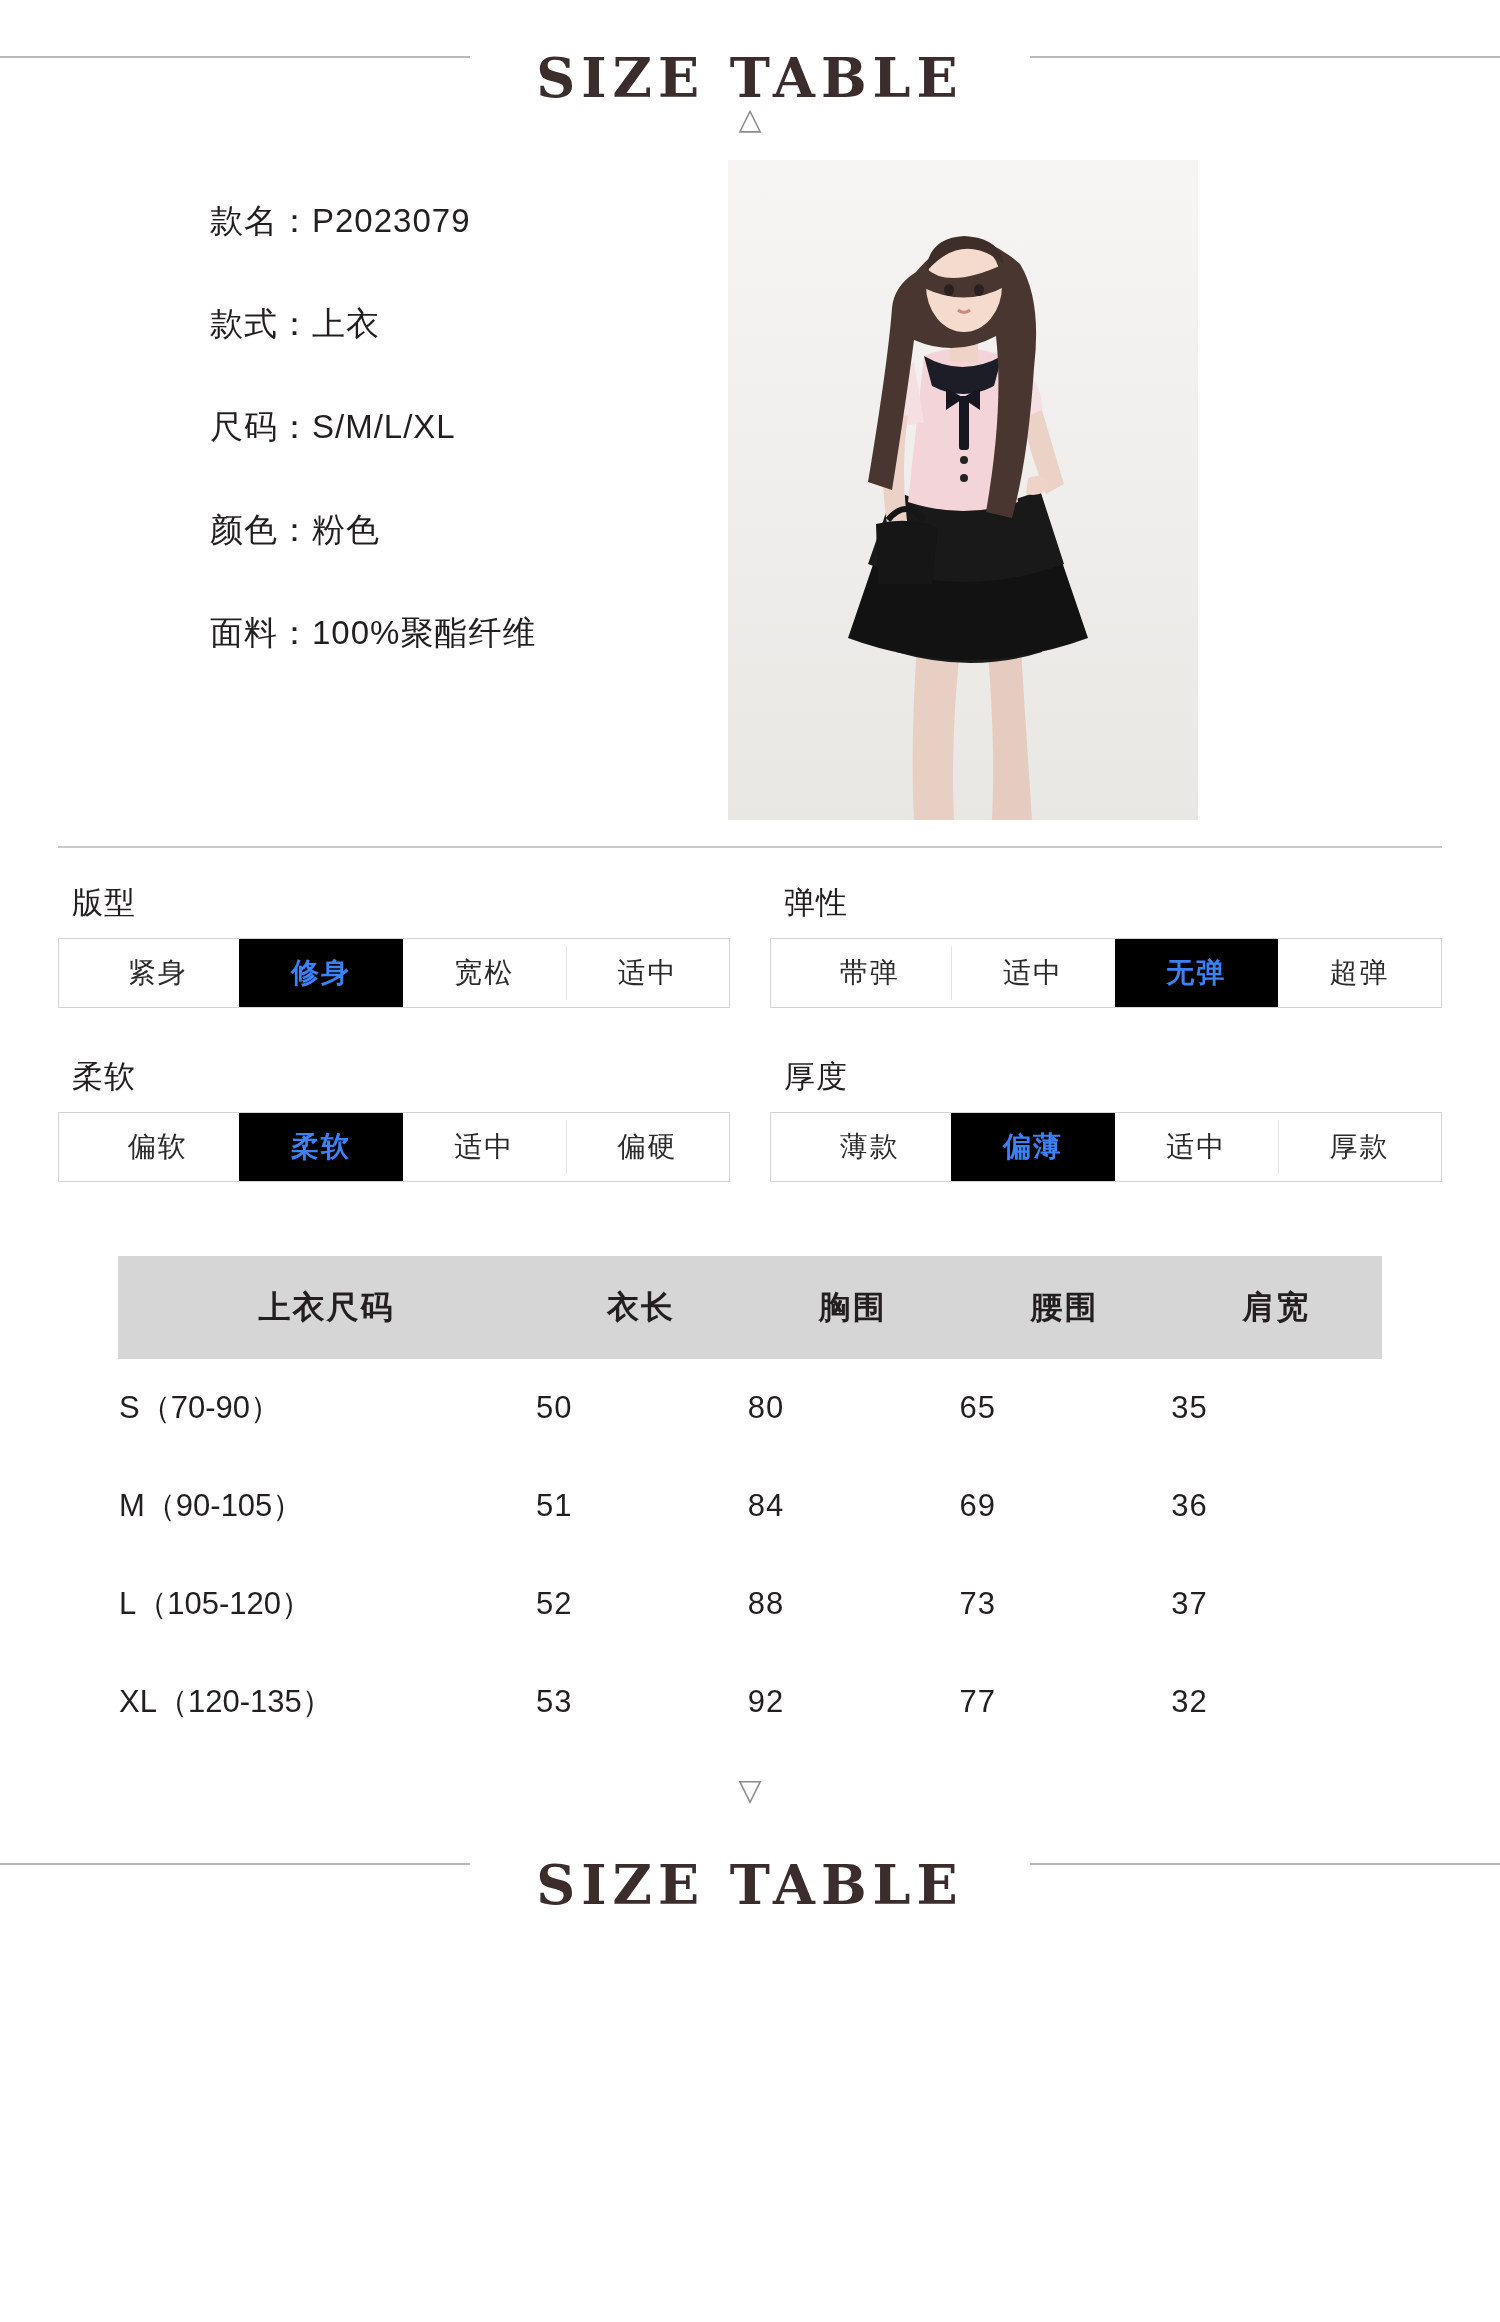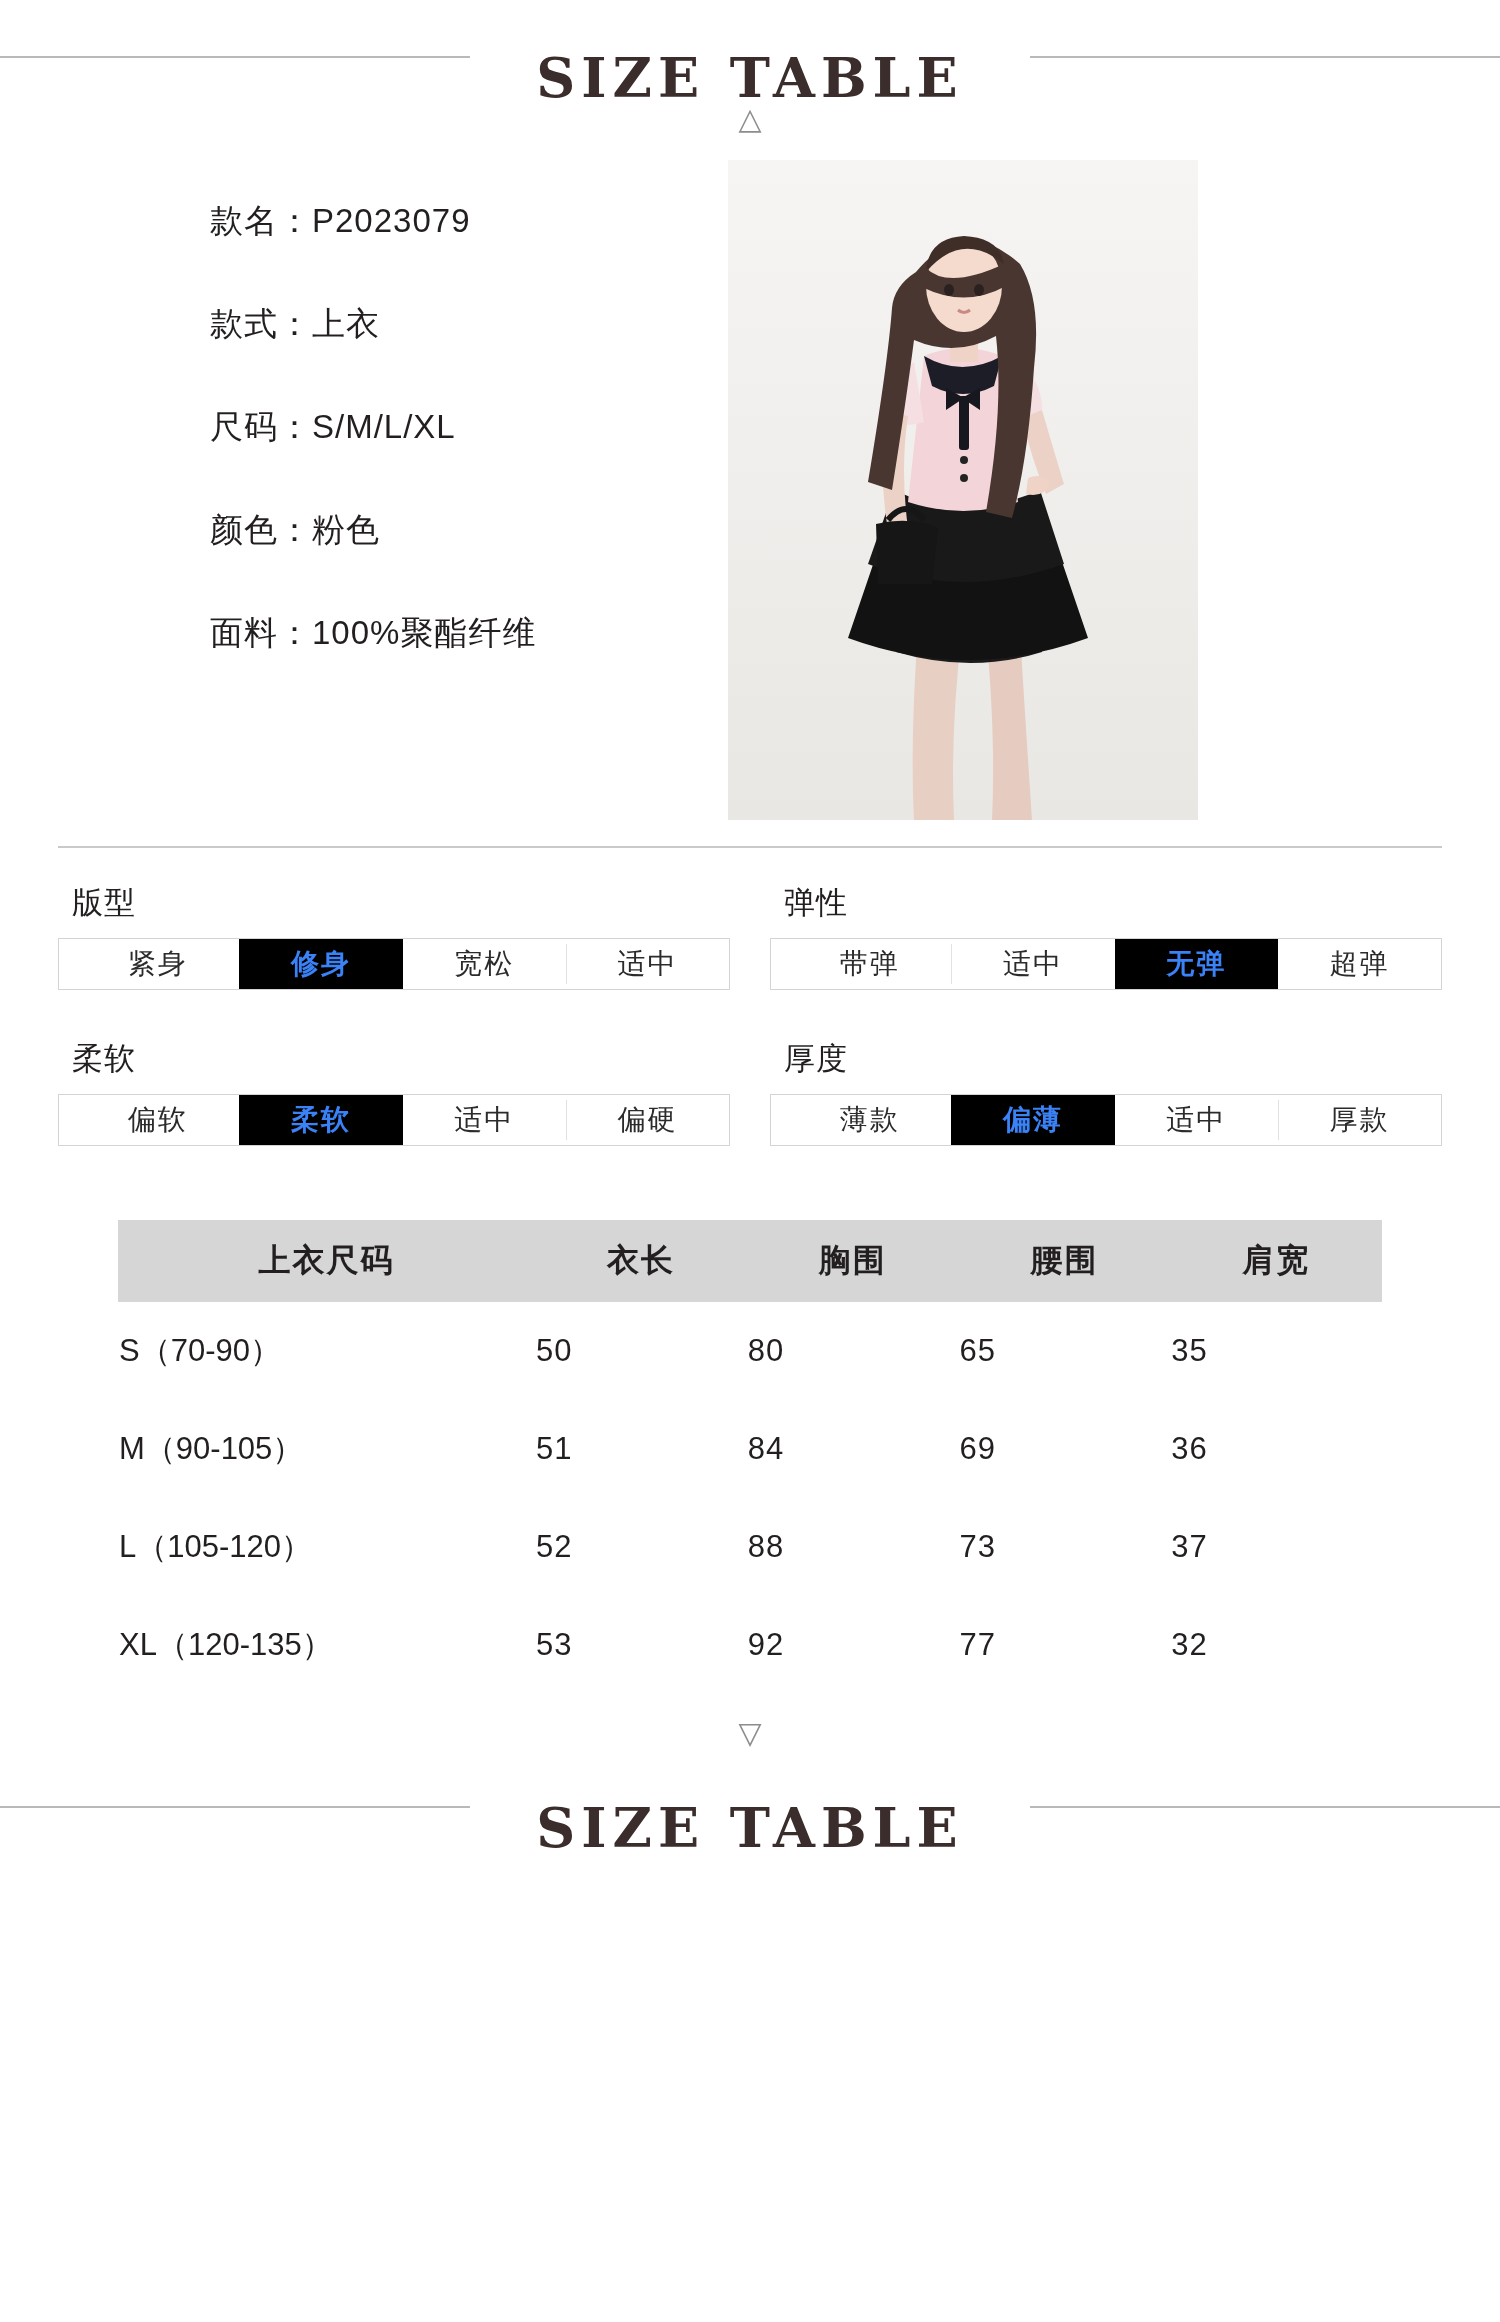--- a/index.html
+++ b/index.html
@@ -101,21 +101,21 @@
   .attr-group { }
   .attr-title {
     font-size: 31px;
     margin: 8px 0 14px 14px;
     letter-spacing: 1px;
     color: #231f20;
   }
   .attr-bar {
     display: flex;
     border: 1px solid #d4d4d4;
-    height: 52px;
+    height: 70px;
     background: #fff;
     padding-left: 17px;
   }
   .attr-cell {
     flex: 1 1 0;
     display: flex;
     align-items: center;
     justify-content: center;
     font-size: 28px;
     letter-spacing: 2px;
@@ -145,21 +145,21 @@
   table.size-table {
     width: 100%;
     border-collapse: collapse;
     table-layout: fixed;
   }
   table.size-table thead th {
     background: #d6d6d6;
     font-size: 32px;
     font-weight: bold;
     color: #231f20;
-    height: 82px;
+    height: 103px;
     letter-spacing: 2px;
   }
   table.size-table thead th.first { width: 33%; }
   table.size-table tbody td {
     text-align: left;
     font-size: 31px;
     color: #231f20;
     height: 98px;
     letter-spacing: 1px;
   }

